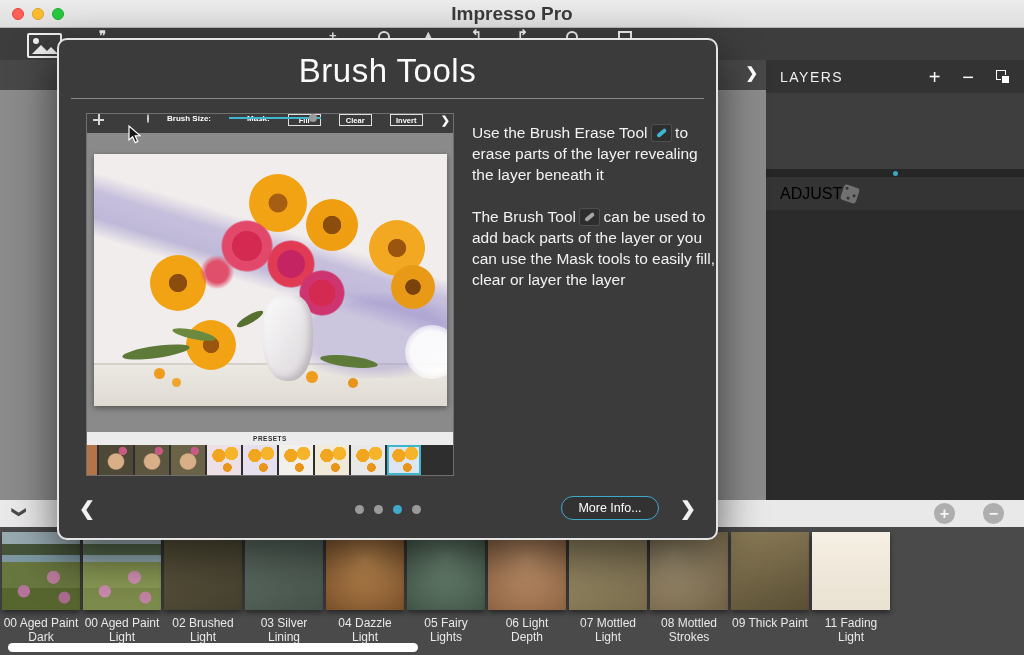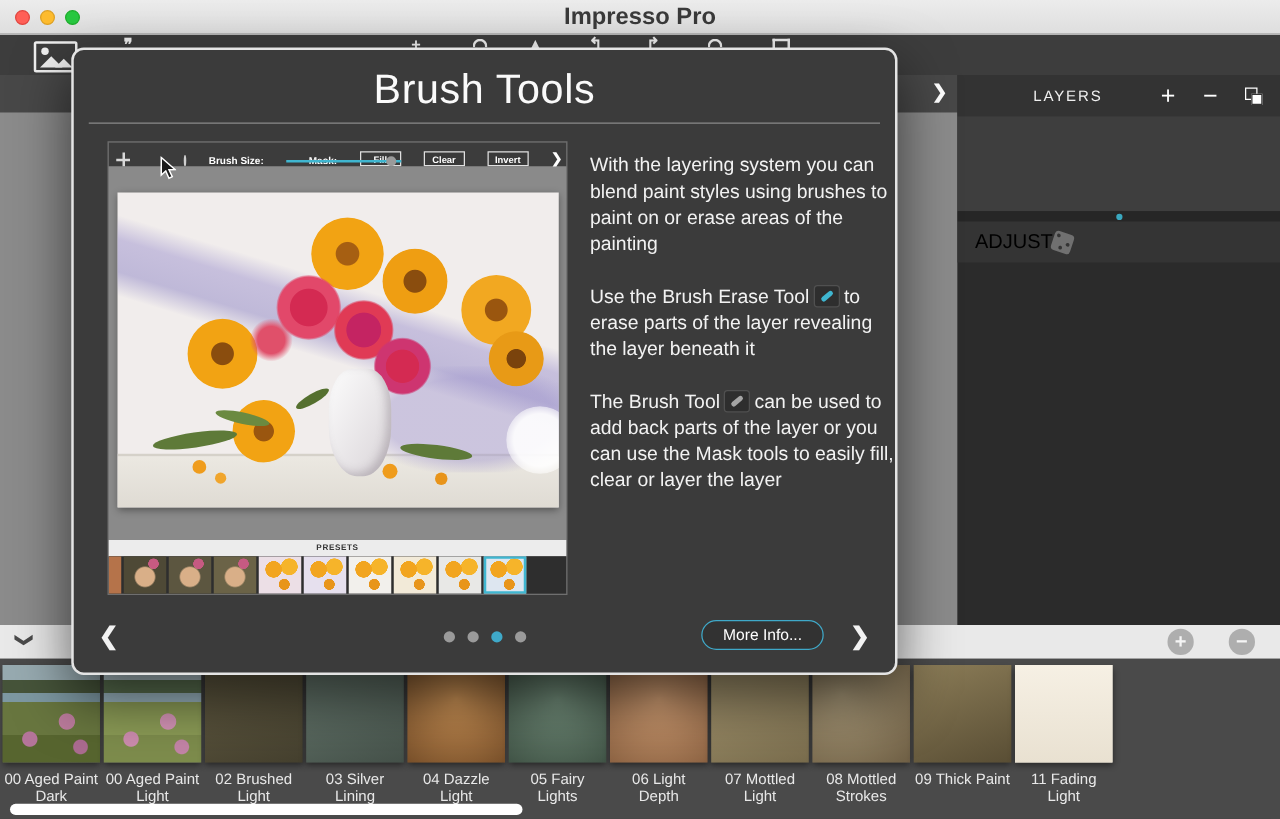--- a/index.html
+++ b/index.html
@@ -37,21 +37,21 @@
     display:flex; align-items:center; justify-content:center; color:#f2f2f2; font-size:13px; font-style:normal; }
 
   
   .subbar { position:absolute; left:0; top:60px; width:766px; height:30px; background:#484848; }
   .collapse-chevron { position:absolute; right:8px; top:4px; color:#fff; font-size:15px; font-weight:bold; cursor:default;}
   .canvas-area { position:absolute; left:0; top:90px; width:766px; height:410px; background:#8b8b8b; }
 
   
   .right-panel { position:absolute; left:766px; top:60px; width:258px; height:440px; background:#2b2b2b; }
   .panel-header { height:33px; background:#333; display:flex; align-items:center; padding:0 14px; }
-  .panel-header .lbl { color:#f0f0f0; font-size:12px; letter-spacing:1.5px; flex:1;text-align:center; }
+  .panel-header .lbl { color:#f0f0f0; font-size:14px; letter-spacing:1.5px; flex:1; }
   .ph-icons { display:flex; gap:22px; align-items:center; }
   .plus-minus { color:#fff; font-size:20px; font-weight:normal; line-height:1; }
   .dup-icon { position:relative; width:14px; height:14px; }
   .dup-icon .back { position:absolute; left:0; top:0; width:10px; height:10px; border:1.5px solid #fff; }
   .dup-icon .front { position:absolute; right:0; bottom:0; width:9px; height:9px; background:#fff; border:1px solid #333;}
   .layers-content { height:76px; background:#3e3e3e; }
   .splitter { height:8px; background:#262626; position:relative; }
   .splitter-dot { position:absolute; left:50%; top:2px; width:5px; height:5px; margin-left:-2px;
     border-radius:50%; background:#3aa8c0; }
   .adjust-header { height:33px; background:#343434; display:flex; align-items:center; padding:8px 14px; }
@@ -119,21 +119,21 @@
   .modal { position:absolute; left:57px; top:38px; width:661px; height:502px;
     background:#3b3b3b; border:2px solid #e4e4e4; border-radius:10px;
     box-shadow:0 18px 45px rgba(0,0,0,0.6); }
   .modal-title { text-align:center; color:#fafafa; font-size:33px; font-weight:400;
     letter-spacing:0.5px; margin-top:12px; }
   .modal hr { border:none; border-top:1px solid #8a8a8a; margin:8px 12px 0 12px; }
 
   .mini { position:absolute; left:28px; top:74px; width:366px; height:361px; background:#8a8a8a;
     box-shadow:0 0 0 1px #6f6f6f; }
   .mini-toolbar { position:absolute; left:0; top:0; width:366px; height:19px; background:#3c3c3c;
-    display:flex; align-items:flex-end; gap:18px; padding:0 6px; }
+    display:flex; align-items:flex-start; gap:18px; padding:0 6px; }
   .mt-move { position:relative; width:11px; height:11px; }
   .mt-move::before { content:""; position:absolute; left:5px; top:0; width:1.5px; height:11px; background:#d8d8d8;}
   .mt-move::after { content:""; position:absolute; left:0; top:5px; width:11px; height:1.5px; background:#d8d8d8;}
   .mt-brush { width:13px; height:4px; border-radius:3px; background:#b9b9b9; transform:rotate(-40deg); }
   .mt-brush.teal { background:#3fb6d0; }
   .mt-ellipse { width:12px; height:9px; border:1.5px solid #cfcfcf; border-radius:50%; }
   .mini-cursor { position:absolute; left:41px; top:11px; z-index:5; }
   .mt-label { color:#fff; font-size:8px; font-weight:bold; white-space:nowrap; }
   .mt-slider { position:relative; width:92px; height:8px; }
   .mt-slider .track { position:absolute; left:0; top:3px; width:92px; height:2px; background:#3fb6d0; }
@@ -390,21 +390,20 @@
       <span class="mthumb ms m5"></span>
       <span class="mthumb ms m6"></span>
       <span class="mthumb ms m7"></span>
       <span class="mthumb ms m8"></span>
       <span class="mthumb ms m9"></span>
       <span class="mthumb ms m10"></span>
     </div>
   </div>
 
   <div class="modal-text">
-    <p><span>With the layering system you can blend paint styles using brushes to paint on or erase areas of the painting</span></p>
     <p>
       <span>Use the Brush Erase Tool</span>
       <span class="inline-tool teal"><i></i></span>
       <span>to erase parts of the layer revealing the layer beneath it</span>
     </p>
     <p>
       <span>The Brush Tool</span>
       <span class="inline-tool gray"><i></i></span>
       <span>can be used to add back parts of the layer or you can use the Mask tools to easily fill, clear or layer the layer</span>
     </p>

